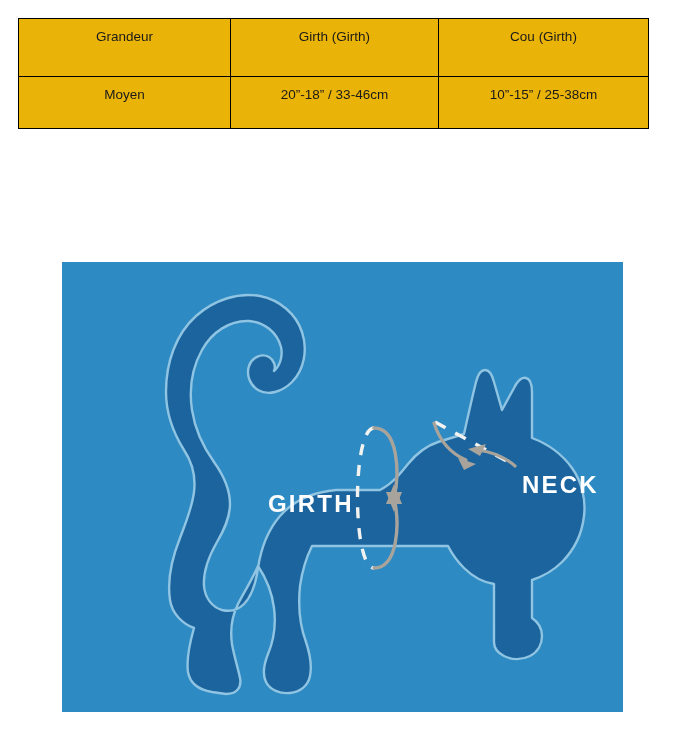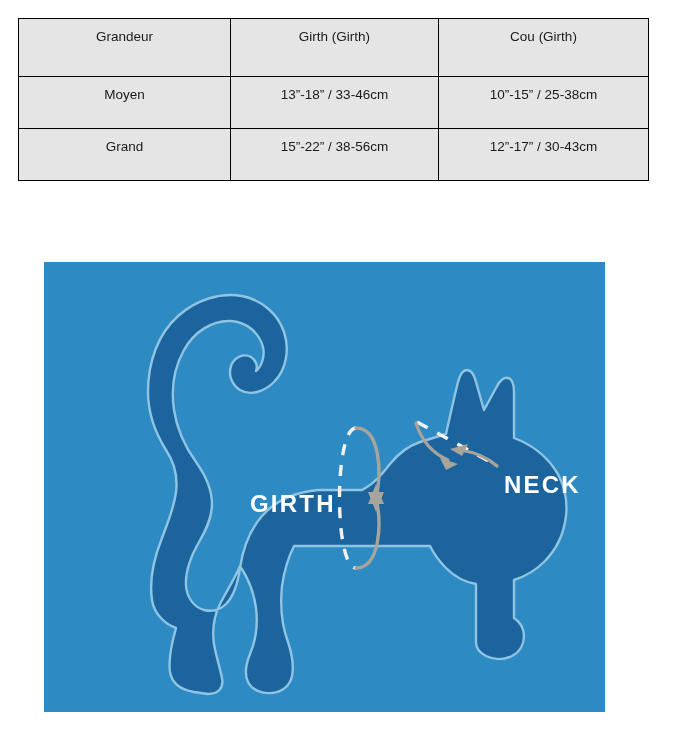--- a/index.html
+++ b/index.html
@@ -37,33 +37,33 @@
     border: 1px solid #000000;
     vertical-align: top;
     text-align: center;
     font-weight: normal;
     color: #1a1a1a;
     font-size: 13.5px;
     line-height: 1.35;
     padding: 9px 6px 0 6px;
     height: 50px;
     box-sizing: border-box;
-    background: #e5e5e5;
+    background: #eab308;
   }
   table.size-table thead th {
     height: 58px;
   }
   table.size-table tbody tr:nth-child(1) td { height: 52px; }
   table.size-table tbody tr:nth-child(2) td { height: 52px; }
   table.size-table tbody tr:nth-child(3) td { height: 52px; }
 
   
   #illustration-panel {
     position: absolute;
-    left: 44px;
+    left: 62px;
     top: 262px;
     width: 561px;
     height: 450px;
     overflow: hidden;
   }
   #illustration-panel svg {
     display: block;
     width: 561px;
     height: 450px;
   }
@@ -87,27 +87,22 @@
     <thead>
       <tr>
         <th>Grandeur</th>
         <th>Girth (Girth)</th>
         <th>Cou (Girth)</th>
       </tr>
     </thead>
     <tbody>
       <tr>
         <td>Moyen</td>
-        <td>13”-18” / 33-46cm</td>
+        <td>20”-18” / 33-46cm</td>
         <td>10”-15” / 25-38cm</td>
-      </tr>
-      <tr>
-        <td>Grand</td>
-        <td>15”-22” / 38-56cm</td>
-        <td>12”-17” / 30-43cm</td>
       </tr>
     </tbody>
   </table>
 </div>
 
 <div id="illustration-panel">
   <svg viewBox="0 0 561 450" xmlns="http://www.w3.org/2000/svg">
 
     <rect x="0" y="0" width="561" height="450" fill="#2E8AC2"></rect>
 

